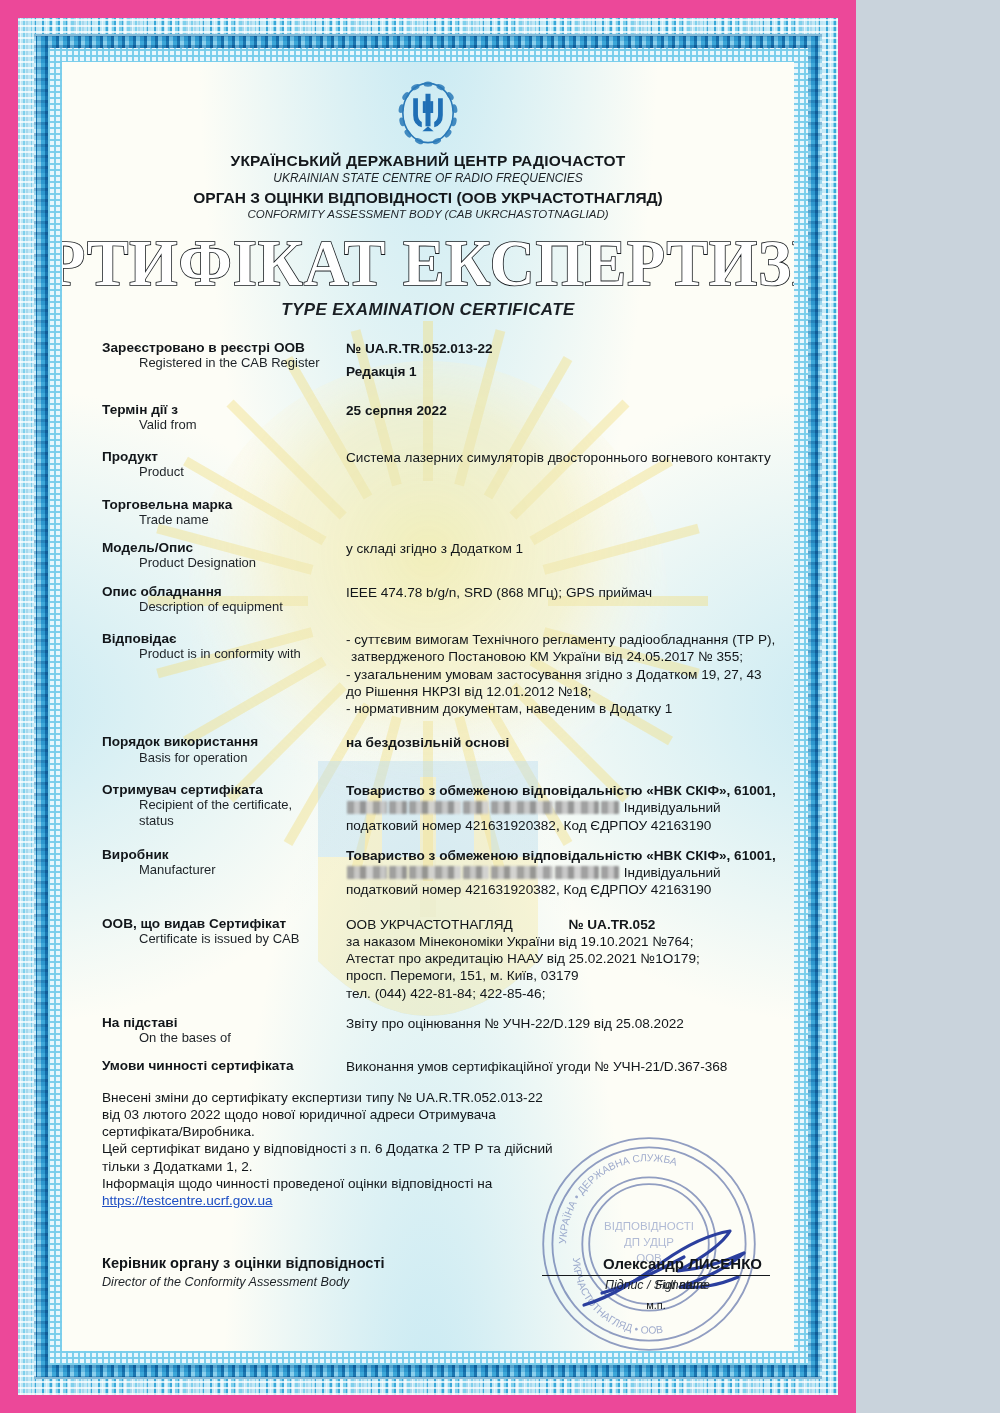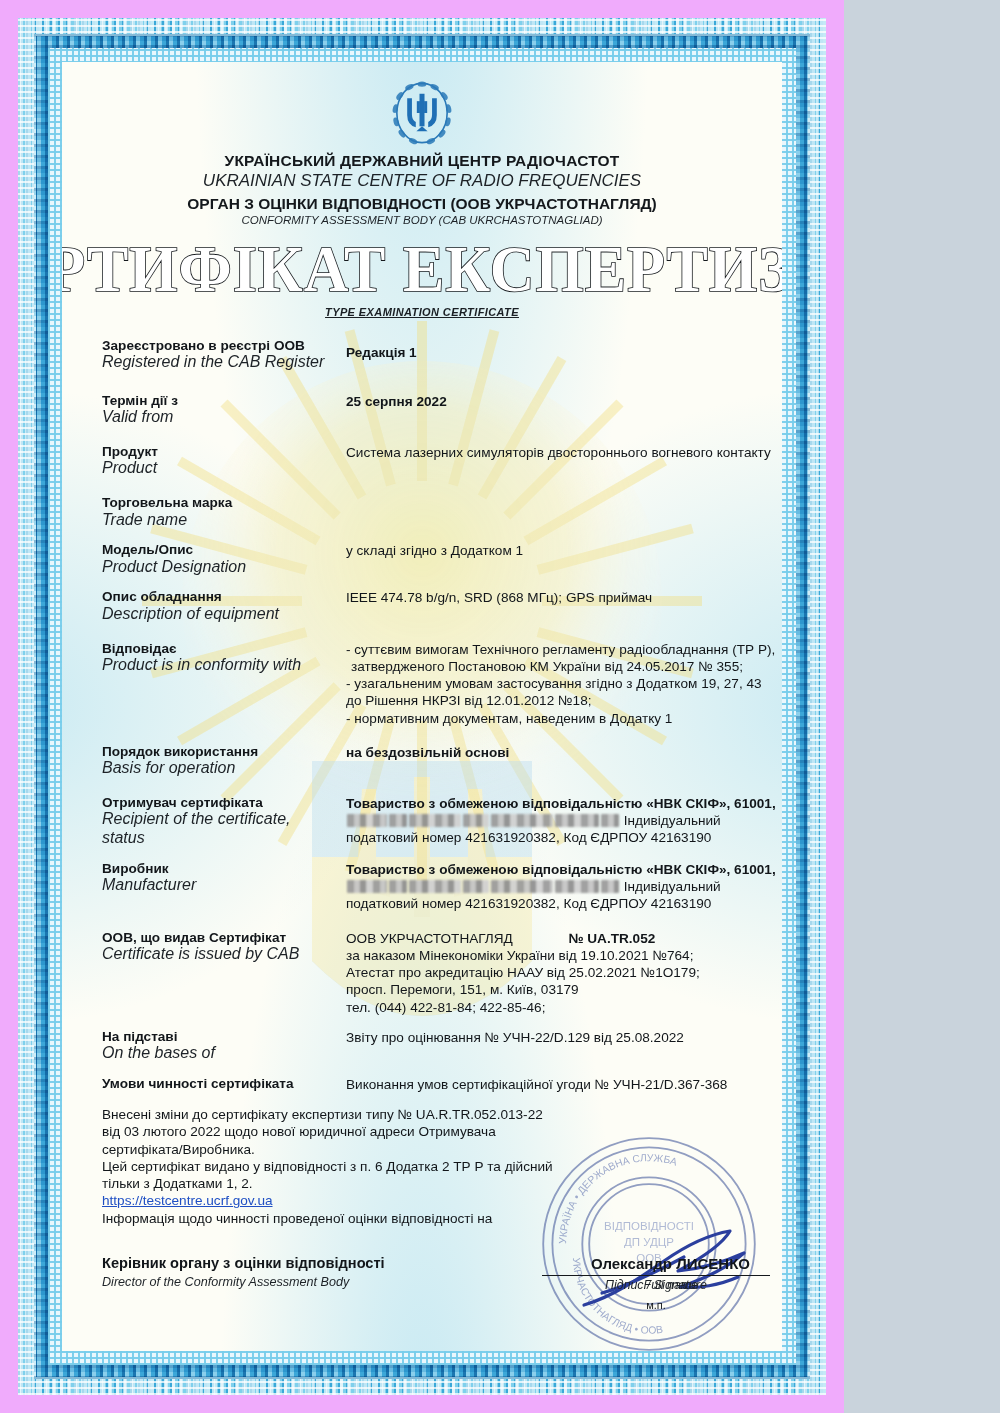--- a/index.html
+++ b/index.html
@@ -1,20 +1,21 @@
 <!DOCTYPE html>
 <html><head>
 <meta charset="utf-8">
 <style>
   html,body{margin:0;padding:0;background:#c9d3dc;}
   body{font-family:"Liberation Sans", sans-serif;}
 
   .page{
     position:relative;width:844px;height:1413px;overflow:hidden;
-    background:#f0abfc;
+    background:#ec4899;
+    padding-left:12px;
   }
 
   
   .border-outer{
     position:absolute;left:18px;top:18px;right:18px;bottom:18px;
     background:
       repeating-linear-gradient(90deg,#3aa8d8 0 2px,#bfe6f5 2px 5px,#7fd0ec 5px 8px),
       linear-gradient(#2f9ccf,#2f9ccf);
     padding:0;
   }
@@ -61,37 +62,37 @@
   
   .watermark{
     position:absolute;left:50%;top:48%;transform:translate(-50%,-50%);
     width:560px;height:760px;pointer-events:none;opacity:.55;
   }
   .content{position:absolute;inset:0;z-index:5;}
 
   
   .emblem{display:block;margin:14px auto 2px;width:74px;height:74px;}
   .org1{text-align:center;font-weight:bold;font-size:15.5px;letter-spacing:.2px;color:#14181c;}
-  .org2{text-align:center;font-style:italic;font-size:17px;color:#1d2227;margin-top:1px;}
+  .org2{text-align:center;font-style:italic;font-size:12px;color:#1d2227;margin-top:1px;}
   .org3{text-align:center;font-weight:bold;font-size:15.5px;color:#14181c;margin-top:4px;}
   .org4{text-align:center;font-style:italic;font-size:11.5px;color:#1d2227;margin-top:1px;}
 
   .title-wrap{text-align:center;margin-top:12px;}
   .title-svg{width:880px;height:62px;}
   .subtitle{
-    text-align:center;font-style:italic;font-weight:bold;font-size:11px;
-    letter-spacing:.4px;color:#1a1f24;margin-top:2px;text-decoration:underline;
+    text-align:center;font-style:italic;font-weight:bold;font-size:17px;
+    letter-spacing:.4px;color:#1a1f24;margin-top:2px;
   }
 
   
   .fields{margin-top:20px;padding:0 0 0 40px;position:relative;}
   .row{display:flex;align-items:flex-start;margin-bottom:3px;}
   .lbl{width:238px;flex:0 0 238px;padding-right:6px;}
   .lbl .ua{font-weight:bold;font-size:13.6px;color:#12161a;line-height:1.12;}
-  .lbl .en{font-style:italic;font-size:16px;color:#1d2227;line-height:1.18;}
+  .lbl .en{font-size:13px;color:#1d2227;line-height:1.18;margin-left:37px;}
   .val{flex:1;font-size:13.6px;color:#12161a;line-height:1.27;padding-top:0px;}
   .val.bold{font-weight:bold;}
   .val .b{font-weight:bold;}
   .spacer-10{height:10px;}
   .spacer-14{height:14px;}
   .spacer-18{height:18px;}
 
   a.link{color:#1f4fc4;text-decoration:underline;}
 
   
@@ -225,20 +226,21 @@
       </div>
 
       <div class="fields">
 
         <div class="row">
           <div class="lbl">
             <div class="ua">Зареєстровано в реєстрі ООВ</div>
             <div class="en">Registered in the CAB Register</div>
           </div>
           <div class="val bold">
+            <div>№ UA.R.TR.052.013-22</div>
             <div style="margin-top:6px">Редакція 1</div>
           </div>
         </div>
 
         <div class="spacer-18"></div>
 
         <div class="row">
           <div class="lbl">
             <div class="ua">Термін дії з</div>
             <div class="en">Valid from</div>
@@ -388,22 +390,22 @@
 
         <div class="spacer-10"></div>
 
         <div class="row">
           <div class="val">
             <div>Внесені зміни до сертифікату експертизи типу № UA.R.TR.052.013-22</div>
             <div>від 03 лютого 2022 щодо нової юридичної адреси Отримувача</div>
             <div>сертифіката/Виробника.</div>
             <div>Цей сертифікат видано у відповідності з п. 6 Додатка 2 ТР Р та дійсний</div>
             <div>тільки з Додатками 1, 2.</div>
+            <div>Інформація щодо чинності проведеної оцінки відповідності на</div>
             <div><a class="link" href="#">https://testcentre.ucrf.gov.ua</a></div>
-            <div>Інформація щодо чинності проведеної оцінки відповідності на</div>
           </div>
         </div>
 
       </div>
 
       <div class="footer">
         <div class="sig-area">
 
           <svg class="seal" viewBox="0 0 200 200">
             <g fill="none" stroke="#5d6fa8" stroke-width="1.6" opacity=".9">

